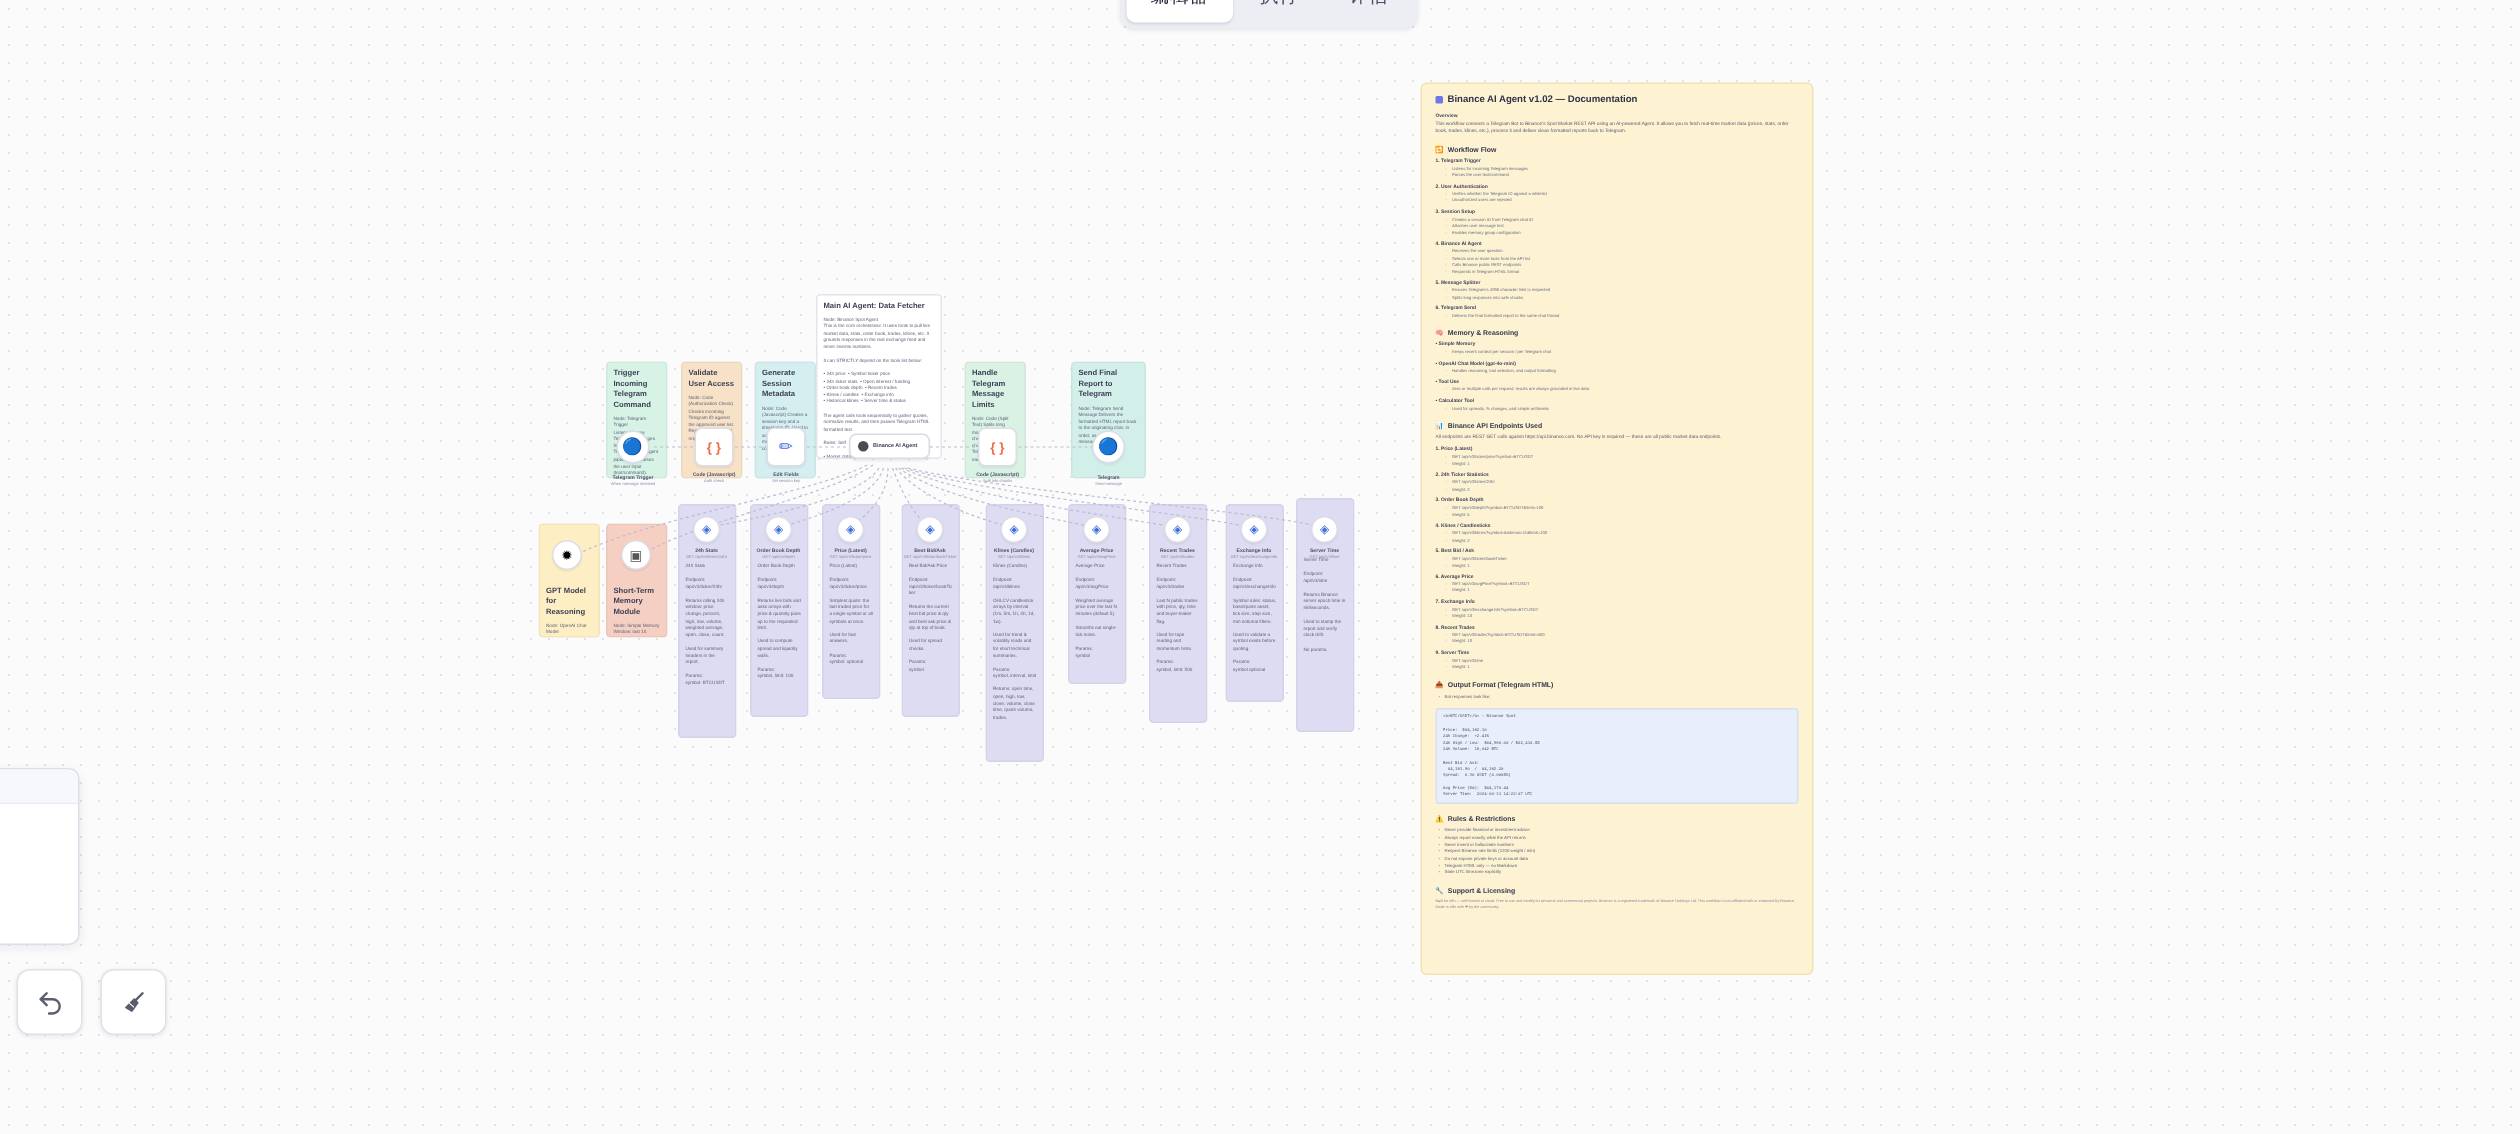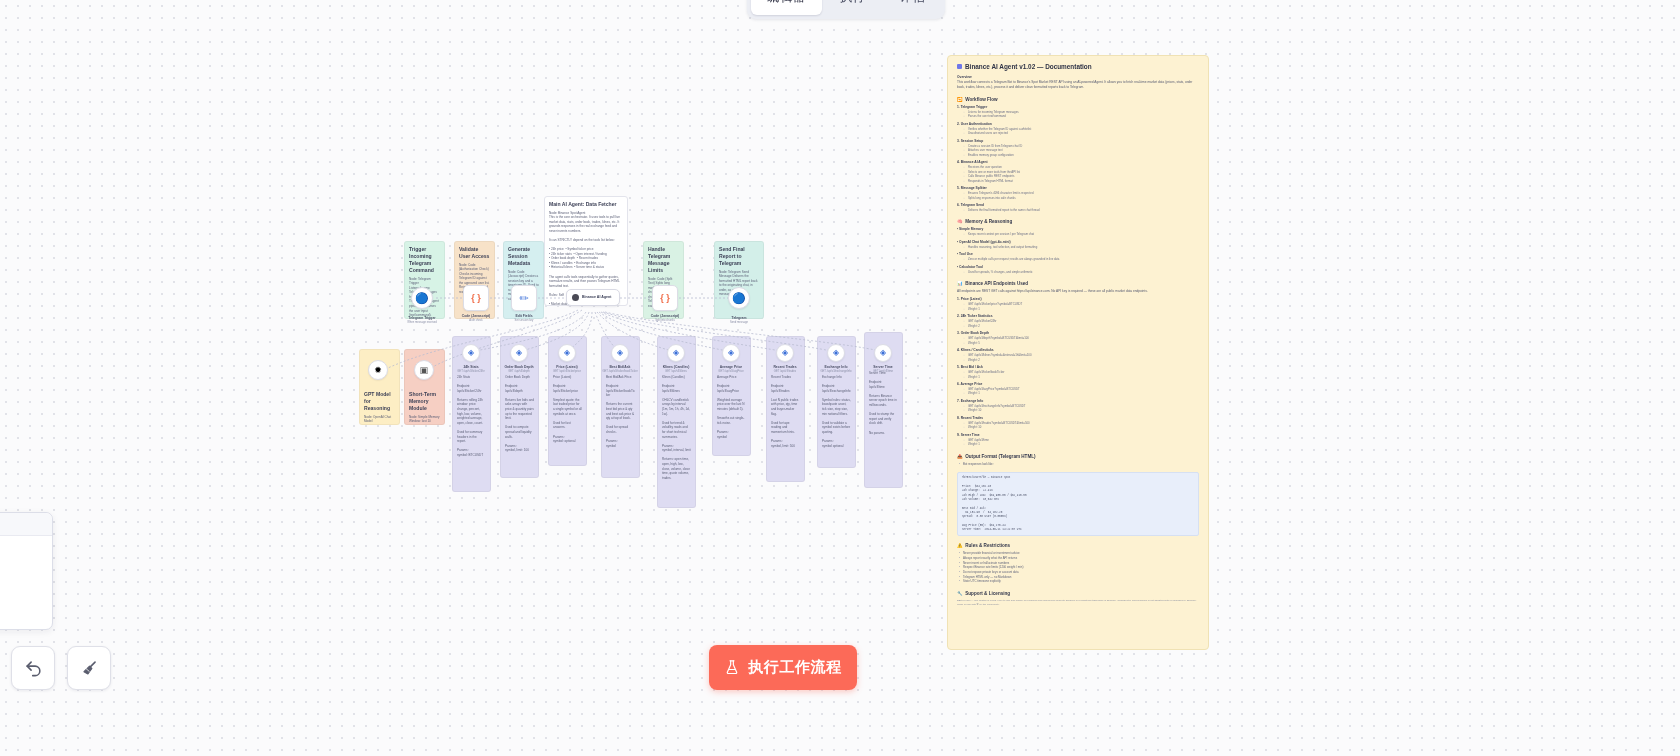--- a/index.html
+++ b/index.html
@@ -612,22 +612,14 @@
     </svg>
   </div>
   <div class="ctrl-btn" style="left:67px;top:646px;">
     <svg viewBox="0 0 24 24" fill="#5a5d6e" stroke="#5a5d6e" stroke-width="1.4" stroke-linecap="round" stroke-linejoin="round">
       <path d="M19 4 L13 10" stroke-width="2" fill="none"></path>
       <path d="M12 9 L15 12 L10 19 L5 16 Z" fill="#5a5d6e"></path>
       <path d="M8 12.5 L11.5 15.5" stroke="#ffffff" stroke-width="1" fill="none"></path>
     </svg>
   </div>
 
-  <div class="run-btn">
-    <svg viewBox="0 0 24 24" fill="none" stroke="#ffffff" stroke-width="1.8" stroke-linecap="round" stroke-linejoin="round">
-      <path d="M9 2 h6"></path>
-      <path d="M10 2 v6 L5 19 a1.5 1.5 0 0 0 1.4 2 h11.2 a1.5 1.5 0 0 0 1.4 -2 L14 8 V2"></path>
-      <path d="M7.2 15 h9.6"></path>
-    </svg>
-    <span>执行工作流程</span>
-  </div>
 
 </div>
 
 </body></html>

